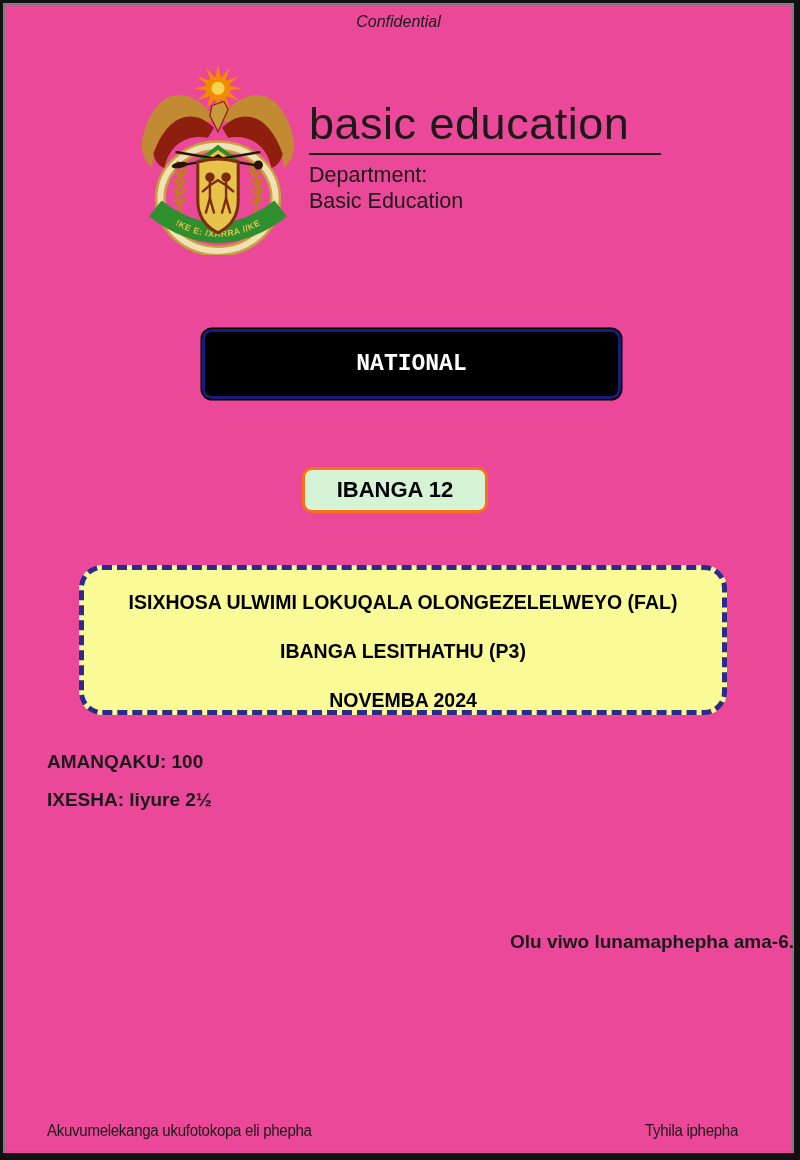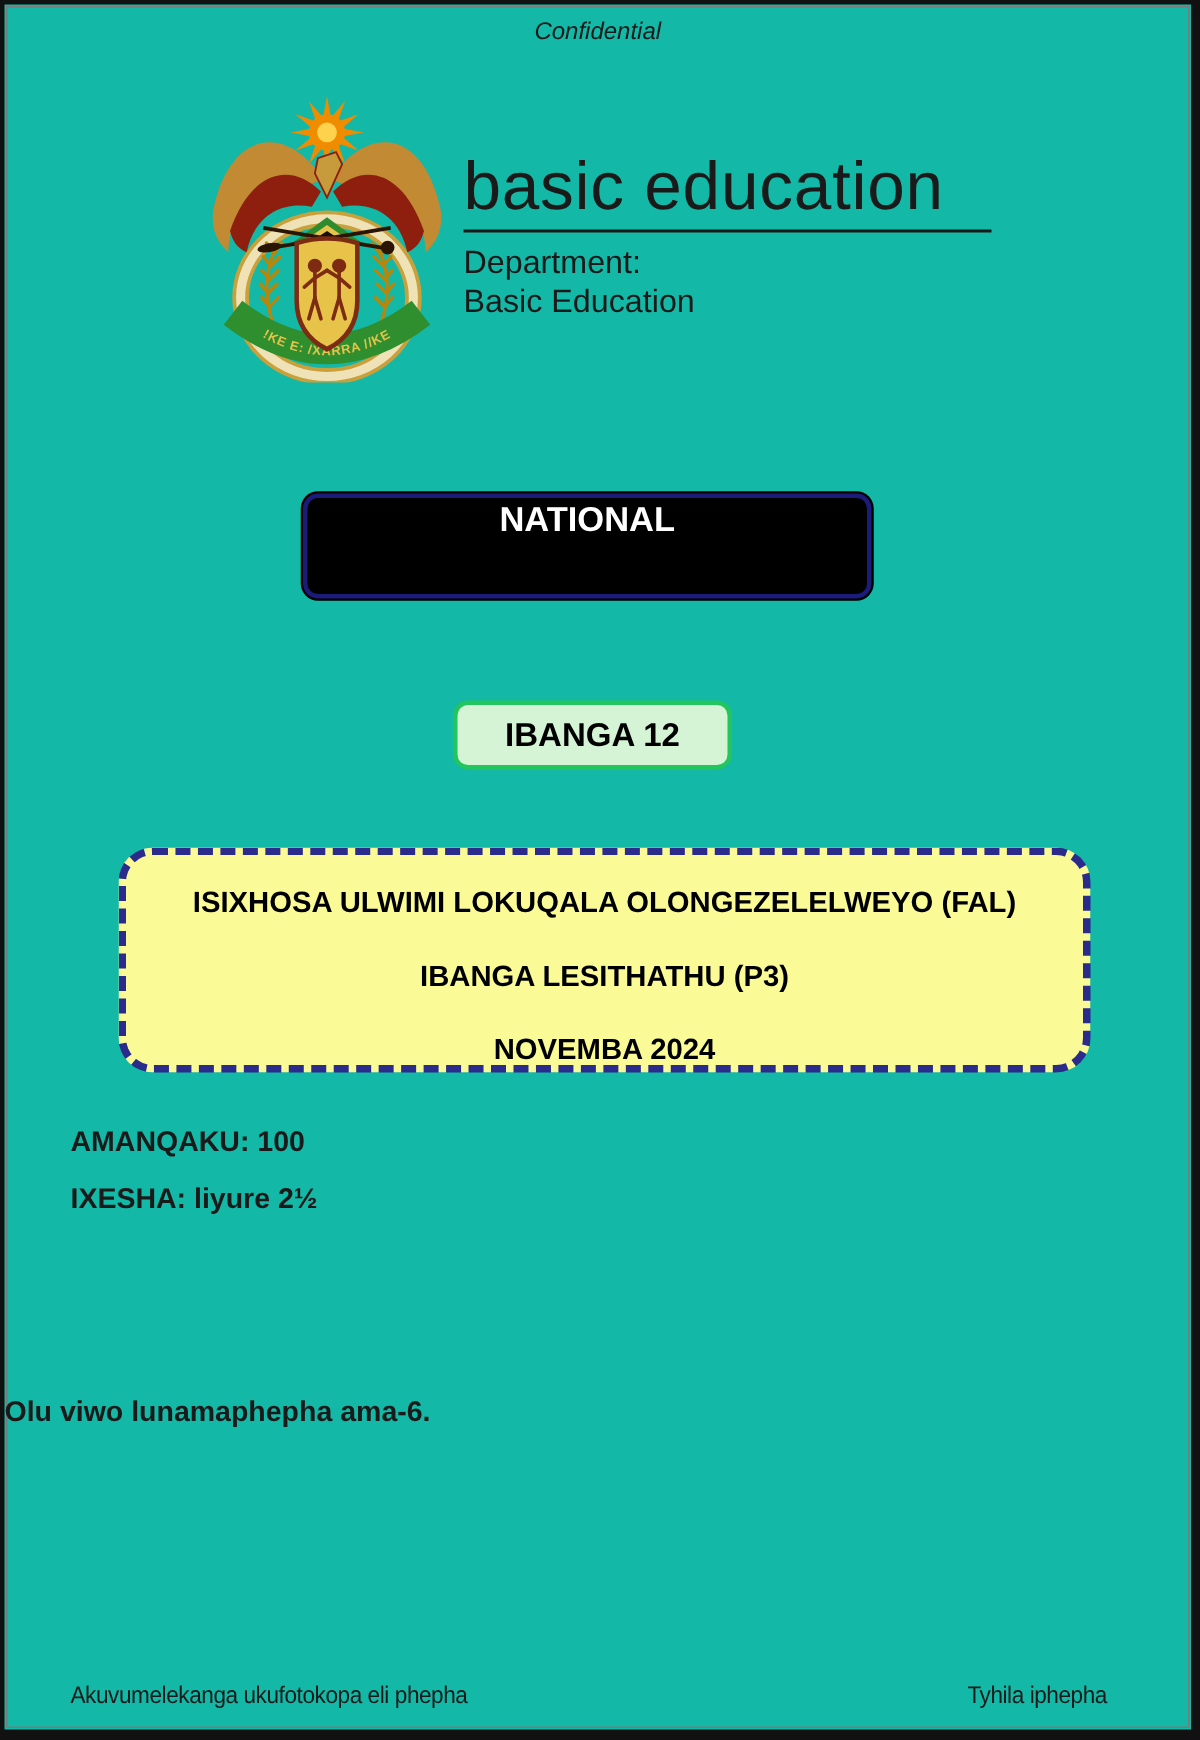--- a/index.html
+++ b/index.html
@@ -1,58 +1,58 @@
 <!DOCTYPE html>
 <html><head>
 <meta charset="utf-8">
 <style>
   html,body { margin:0; padding:0; background:#ffffff; }
   body { width:800px; height:1160px; font-family:"Liberation Sans", sans-serif; color:#1a1a1a; }
   .page {
     position:relative; width:800px; height:1160px; box-sizing:border-box;
-    background:#14b8a6; border:solid #111; border-width:3px 6px 7px 3px;
+    background:#ec4899; border:solid #111; border-width:3px 6px 7px 3px;
   }
   .inner-line { position:absolute; inset:1px; border:1px solid #7a7a7a; pointer-events:none; }
 
   .confidential {
     position:absolute; top:10px; left:0; right:0; text-align:center;
     font-style:italic; font-size:16px; color:#1a1a1a;
   }
 
   .emblem { position:absolute; left:134px; top:58px; width:162px; height:194px; }
 
   .brand-title { position:absolute; left:306px; top:98px; font-size:45px; line-height:1; color:#1a1a1a; letter-spacing:0.5px; }
   .brand-rule  { position:absolute; left:306px; top:150px; width:352px; height:2px; background:#1a1a1a; }
   .dept-block  { position:absolute; left:306px; top:159px; font-size:21.5px; line-height:26px; }
   .dept-block .country { font-weight:bold; }
 
   .nsc-box {
-    position:absolute; left:199px; top:326px; width:379px; height:70px; box-sizing:border-box;
+    position:absolute; left:199px; top:326px; width:419px; height:70px; box-sizing:border-box;
     background:#000; border:3px solid #1b1b7a; border-radius:10px; box-shadow:0 0 0 1.5px #000;
     color:#fff; font-weight:bold; font-size:23px; line-height:28px; text-align:center;
-    display:flex; flex-direction:row; justify-content:center;
+    display:flex; flex-direction:column; justify-content:center;font-family:Liberation Mono, monospace;
   }
 
   .grade-box {
     position:absolute; left:299px; top:464px; width:186px; height:46px; box-sizing:border-box;
-    background:#d5f3d5; border:3px solid #22c55e; border-radius:10px;
+    background:#d5f3d5; border:3px solid #f97316; border-radius:10px;
     display:flex; align-items:center; justify-content:center;
     font-weight:bold; font-size:22px; color:#000;
   }
 
   .subject-box {
     position:absolute; left:76px; top:562px; width:648px; height:150px; box-sizing:border-box;
     background:#fafa96; border:5px dashed #2b2b8c; border-radius:23px;
     text-align:center; font-weight:bold; font-size:19.5px; color:#000; padding-top:21px;
   }
   .subject-box .line { margin:0 0 26px 0; }
 
   .marks { position:absolute; left:44px; top:748px; font-weight:bold; font-size:19px; }
   .time  { position:absolute; left:44px; top:786px; font-weight:bold; font-size:19px;text-align:center; }
-  .pages-note { position:absolute; left:0; right:12px; top:928px; text-align:left; font-weight:bold; font-size:19px; }
+  .pages-note { position:absolute; left:0; right:0; top:928px; text-align:right; font-weight:bold; font-size:19px; }
 
   .footer-left  { position:absolute; left:44px;  bottom:13px; font-size:16px; letter-spacing:-0.3px; transform:scaleX(.94); transform-origin:left center; }
   .footer-right { position:absolute; right:56px; bottom:13px; font-size:16px; letter-spacing:-0.3px; transform:scaleX(.94); transform-origin:right center; }
 </style>
 </head>
 <body>
 
 <div class="page">
   <div class="inner-line"></div>
 

